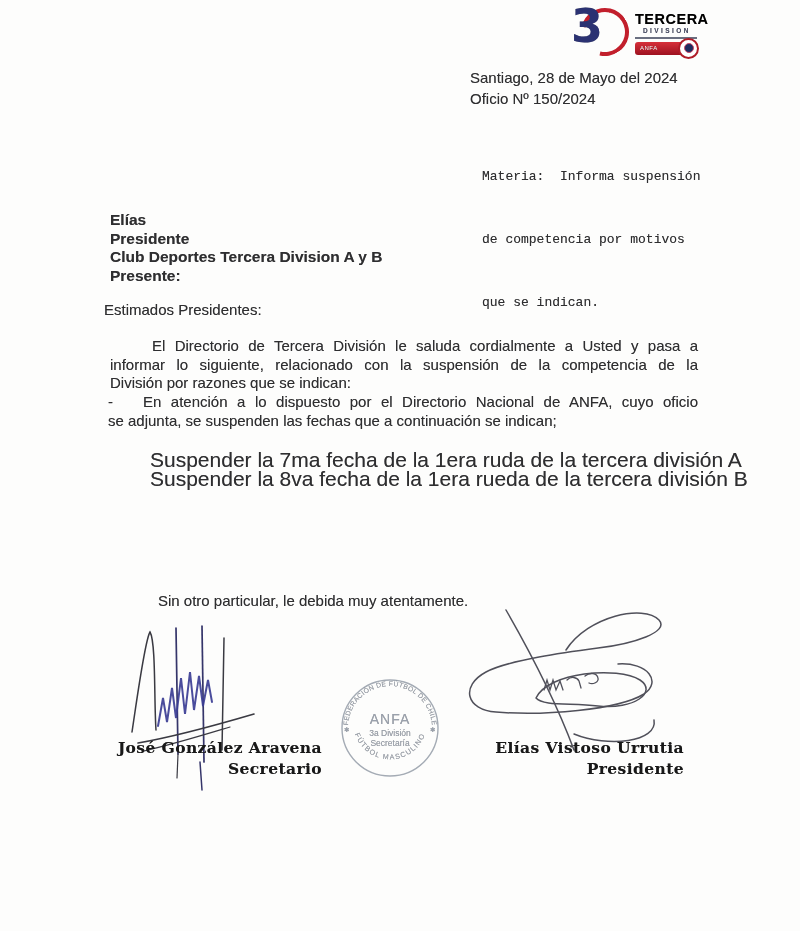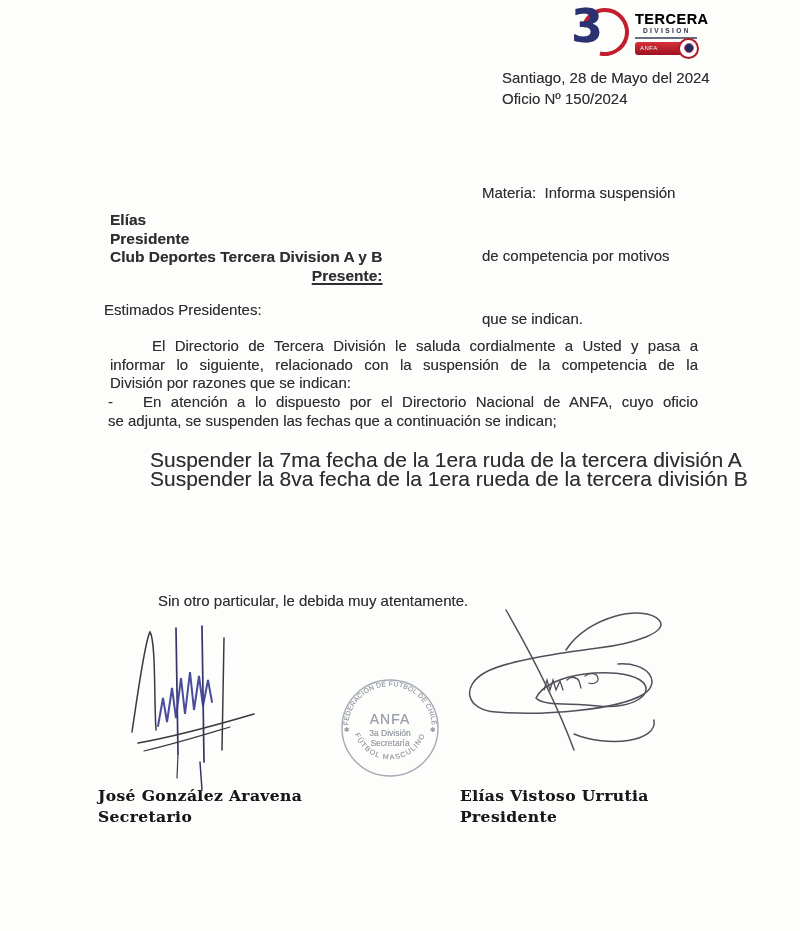--- a/index.html
+++ b/index.html
@@ -26,44 +26,44 @@
   .logo-line { height:1.5px; background:#6a6f80; margin:2px 0 3px; width:62px; }
   .logo-ribbon {
     position:relative; width:48px; height:13px; border-radius:3px;
     background:linear-gradient(180deg,#d6303a,#9e1220); color:#fff;
     font-size:6px; line-height:13px; padding-left:5px; letter-spacing:.5px;
   }
   .badge { position:absolute; right:-11px; top:-4px; width:17px; height:17px; border-radius:50%;
     background:#fff; border:2px solid #b01c28; display:flex; align-items:center; justify-content:center; z-index:3; }
   .badge-inner { width:8px; height:8px; border-radius:50%; background:#1d2b5e; border:1.5px solid #c84a6a; }
   
-  .date-block { position:absolute; left:470px; top:67px; font-size:15px; line-height:21px;margin-left:32px; }
-  .materia-block { position:absolute; left:482px; top:140px; font-size:15px; line-height:21px; white-space:pre-wrap; }
+  .date-block { position:absolute; left:470px; top:67px; font-size:15px; line-height:21px; }
+  .materia-block { position:absolute; left:482px; top:124px; font-size:13px; line-height:21px; white-space:pre-wrap;font-family:Liberation Mono, monospace; }
   
   .recipient { position:absolute; left:110px; top:211px; font-weight:bold; font-size:15.5px; line-height:18.5px; }
-  .presente { text-decoration:underline; text-decoration-thickness:1.8px; text-underline-offset:2px;text-align:right; }
+  .presente { text-decoration-thickness:1.8px; text-underline-offset:2px; }
   .salutation { position:absolute; left:104px; top:301px; font-size:15px; }
   
   .bodyline { font-size:15px; line-height:18.7px; }
   .j { text-align:justify; text-align-last:justify; }
   .para1 { position:absolute; left:110px; top:337px; width:588px; }
   .para1 .indent { text-indent:42px; }
   .dashpara { position:absolute; left:108px; top:393px; width:590px; }
   .gap { display:inline-block; width:30px; }
   .suspension { position:absolute; left:150px; top:450px; font-size:21px; line-height:19px; }
   .para3 { position:absolute; left:110px; top:517px; width:588px; }
   .para3 .indent { text-indent:44px; }
   .closing { position:absolute; left:158px; top:592px; font-size:15px; }
   
   .sig-left { position:absolute; left:118px; top:610px; }
   .sig-right { position:absolute; left:448px; top:602px; }
   .stamp { position:absolute; left:335px; top:673px; opacity:.88; }
-  .namecard { position:absolute; width:224px; text-align:left; z-index:5;
+  .namecard { position:absolute; width:224px; text-align:right; z-index:5;
     font-family:"DejaVu Serif", serif; font-weight:bold; font-size:15.5px;
-    line-height:21px; letter-spacing:.4px; color:#181818;margin-top:48px; }
+    line-height:21px; letter-spacing:.4px; color:#181818; }
   .name-left { left:98px; top:737px; }
   .name-right { left:460px; top:737px; }
 </style>
 </head>
 <body>
 
 <div class="page">
 
   <div class="logo">
     <div class="logo-3">

